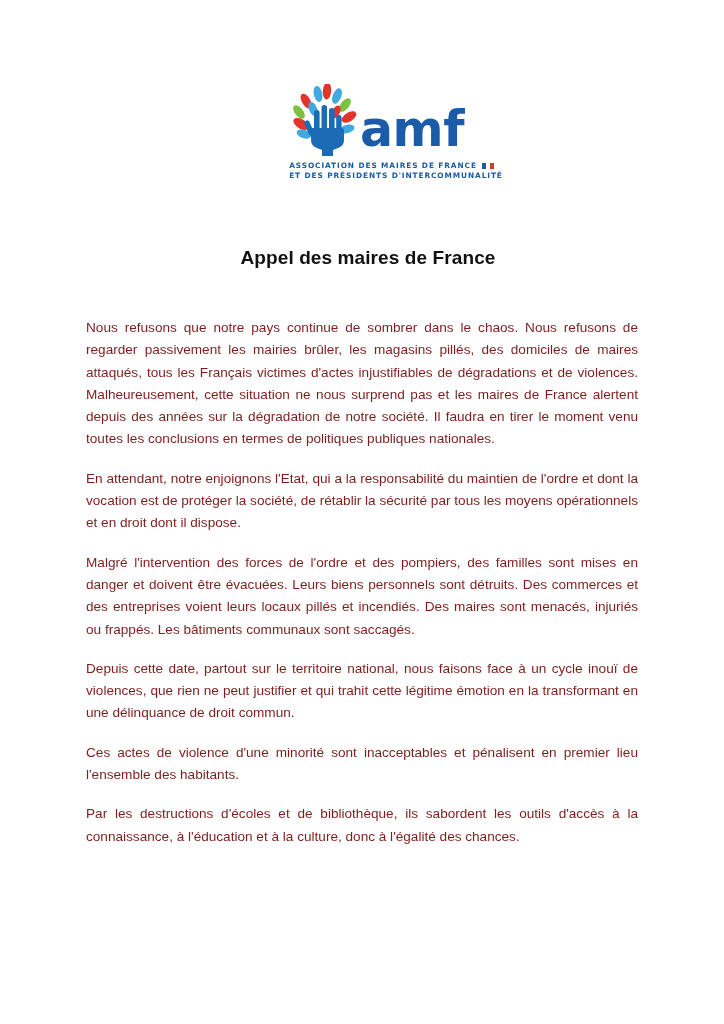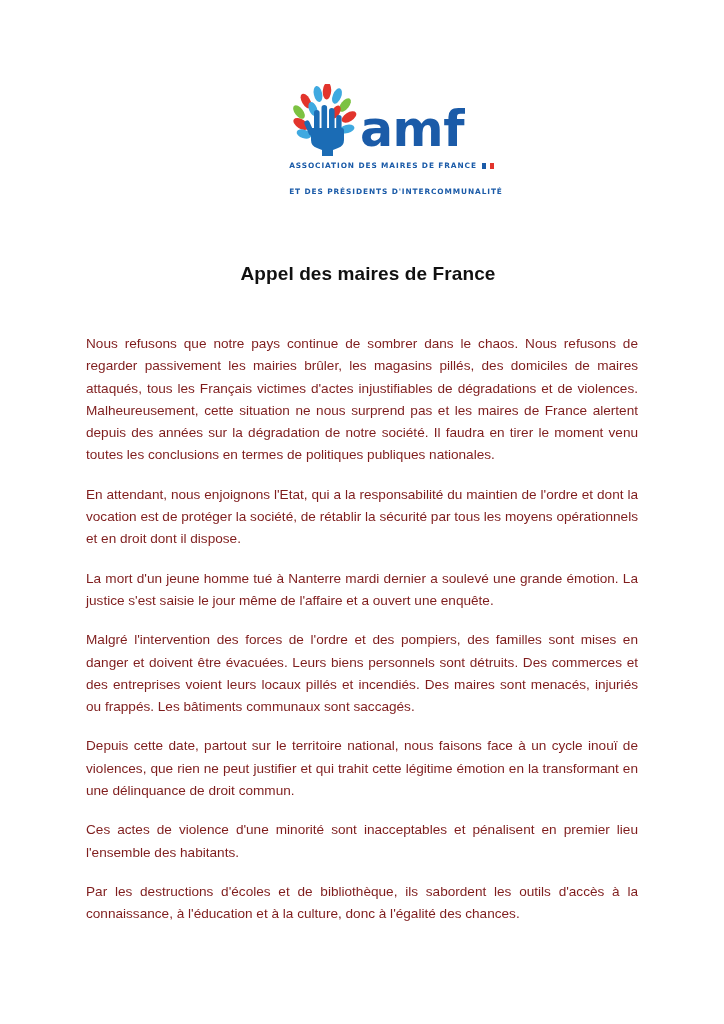--- a/index.html
+++ b/index.html
@@ -59,21 +59,20 @@
     margin-bottom: 2px;
     padding-left: 1px;
   }
 
   .logo-tagline {
     margin-top: 5px;
     display: flex;
     flex-direction: column;
     align-items: flex-start;
     padding-left: 36px;
-    gap: 16px;
   }
   .tagline-row {
     display: flex;
     align-items: center;
     line-height: 1.35;
   }
   .tagline-text {
     font-family: "DejaVu Sans", sans-serif;
     font-size: 7.4px;
     font-weight: 700;
@@ -184,21 +183,20 @@
         <span class="tagline-text">ET DES PRÉSIDENTS D'INTERCOMMUNALITÉ</span>
       </div>
     </div>
 
   </div>
 
   <h1 class="doc-title">Appel des maires de France</h1>
 
   <div class="body-copy">
     <p>Nous refusons que notre pays continue de sombrer dans le chaos. Nous refusons de regarder passivement les mairies brûler, les magasins pillés, des domiciles de maires attaqués, tous les Français victimes d'actes injustifiables de dégradations et de violences. Malheureusement, cette situation ne nous surprend pas et les maires de France alertent depuis des années sur la dégradation de notre société. Il faudra en tirer le moment venu toutes les conclusions en termes de politiques publiques nationales.</p>
-    <p>En attendant, nous enjoignons l'Etat, qui a la responsabilité du maintien de l'ordre et dont la vocation est de protéger la société, de rétablir la sécurité par tous les moyens opérationnels et en droit dont il dispose.</p>
-    <p>La mort d'un jeune homme tué à Nanterre mardi dernier a soulevé une grande émotion. La justice s'est saisie le jour même de l'affaire et a ouvert une enquête.</p>
+    <p>En attendant, notre enjoignons l'Etat, qui a la responsabilité du maintien de l'ordre et dont la vocation est de protéger la société, de rétablir la sécurité par tous les moyens opérationnels et en droit dont il dispose.</p>
     <p>Malgré l'intervention des forces de l'ordre et des pompiers, des familles sont mises en danger et doivent être évacuées. Leurs biens personnels sont détruits. Des commerces et des entreprises voient leurs locaux pillés et incendiés. Des maires sont menacés, injuriés ou frappés. Les bâtiments communaux sont saccagés.</p>
     <p>Depuis cette date, partout sur le territoire national, nous faisons face à un cycle inouï de violences, que rien ne peut justifier et qui trahit cette légitime émotion en la transformant en une délinquance de droit commun.</p>
     <p>Ces actes de violence d'une minorité sont inacceptables et pénalisent en premier lieu l'ensemble des habitants.</p>
     <p>Par les destructions d'écoles et de bibliothèque, ils sabordent les outils d'accès à la connaissance, à l'éducation et à la culture, donc à l'égalité des chances.</p>
   </div>
 
 </div>
 
 </body></html>

